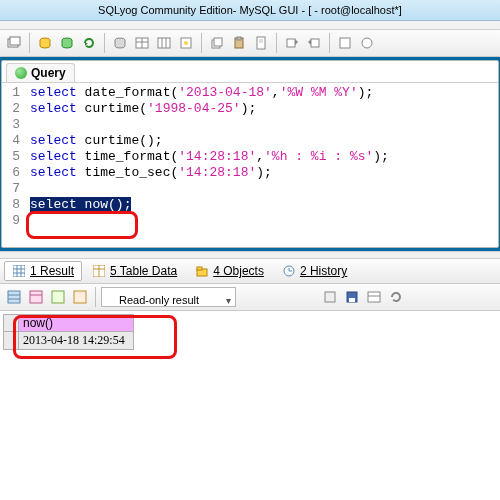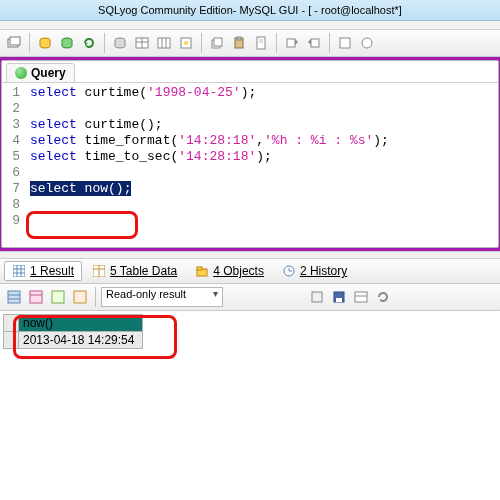--- a/index.html
+++ b/index.html
@@ -2,47 +2,47 @@
 <html><head>
 <meta charset="utf-8">
 <style>
 html,body{margin:0;padding:0;font-family:"Segoe UI",Tahoma,sans-serif;font-size:12px;background:#fff;width:500px;height:500px;overflow:hidden}
 .title-bar{background:linear-gradient(#d6ecf9,#bcdff4);height:20px;line-height:20px;text-align:center;color:#000;font-size:11px;border-bottom:1px solid #9cbad3}
 .menubar{height:8px;background:#f2f2f2;border-bottom:1px solid #d0d0d0}
 .toolbar{background:linear-gradient(#fcfcfc,#ececec);height:26px;display:flex;align-items:center;padding:0 4px;border-bottom:1px solid #c9c9c9;gap:2px}
 .tb-btn{width:18px;height:18px;display:flex;align-items:center;justify-content:center;border:1px solid transparent;border-radius:2px}
 .tb-btn svg{display:block}
 .tb-sep{width:1px;height:20px;background:#c0c0c0;margin:0 3px}
-.editor-area{background:#a21caf;padding:3px 1px}
+.editor-area{background:#0369a1;padding:3px 1px}
 .editor-card{background:#fff;border:1px solid #b7b7b7;border-radius:2px}
 .query-tab{display:inline-flex;align-items:center;gap:4px;padding:2px 8px;margin:2px 0 0 4px;background:#f7f7f7;border:1px solid #cfcfcf;border-bottom:none;border-radius:3px 3px 0 0;font-weight:bold}
 .tab-icon{width:12px;height:12px;border-radius:50%;background:radial-gradient(circle at 35% 35%,#9fe69f,#2aa62a)}
 .code-area{position:relative;font-family:"Courier New",monospace;font-size:13px;line-height:16px;padding:2px 0 2px 28px;height:160px;border-top:1px solid #cfcfcf}
 .gutter{position:absolute;left:0;top:2px;width:22px;text-align:right;color:#808080;font-family:"Courier New",monospace;font-size:13px;line-height:16px}
 .gutter div{padding-right:4px}
 .code-line{white-space:pre}
 .kw{color:#0000c8}
 .str{color:#d020a0}
 .hl{background:#0a246a;color:#fff}
 .hl .kw,.hl .str,.hl .pn{color:#fff}
 .callout{position:absolute;border:3px solid #e81212;border-radius:8px;pointer-events:none}
 .mid-sep{height:6px;background:#f0f0f0;border-top:1px solid #cfcfcf;border-bottom:1px solid #cfcfcf}
 .result-tabs{display:flex;align-items:center;height:24px;background:linear-gradient(#fdfdfd,#ebebeb);border-bottom:1px solid #c9c9c9;padding:0 4px;gap:2px}
 .rtab{display:flex;align-items:center;gap:4px;padding:2px 7px;border:1px solid transparent;border-radius:2px;color:#000}
 .rtab u{text-decoration:underline}
 .rtab.active{background:#fff;border-color:#b7b7b7}
 .rt-ico{width:14px;height:14px;display:flex;align-items:center;justify-content:center}
 .result-toolbar{display:flex;align-items:center;height:26px;background:linear-gradient(#fcfcfc,#ececec);border-bottom:1px solid #c9c9c9;padding:0 4px;gap:2px}
-.ro-select{height:18px;font-size:11px;border:1px solid #b7b7b7;background:#fff;padding:0 16px 0 4px;display:flex;align-items:flex-start;position:relative;min-width:100px}
+.ro-select{height:18px;font-size:11px;border:1px solid #b7b7b7;background:#fff;padding:0 16px 0 17px;display:flex;align-items:flex-end;position:relative;min-width:100px}
 .ro-select:after{content:"▾";position:absolute;right:4px;color:#555;font-size:10px}
 .grid-wrap{position:relative;padding:0;height:200px;background:#fff}
 .grid{border-collapse:collapse;margin:3px 0 0 3px;font-family:Tahoma,sans-serif;font-size:12px}
-.grid th,.grid td{border:1px solid #b0b0b0;padding:1px 8px 1px 4px;text-align:left;background:#0f766e;font-weight:normal}
+.grid th,.grid td{border:1px solid #b0b0b0;padding:1px 8px 1px 4px;text-align:left;background:#f0abfc;font-weight:normal}
 .grid th.rowhdr,.grid td.rowhdr{width:14px;background:#eaeaea;padding:0}
-.grid td.val{background:#eaeaea;font-family:Liberation Sans, sans-serif;font-size:12px}
+.grid td.val{background:#eaeaea;font-family:Liberation Serif, serif;font-size:12px}
 </style>
 </head>
 <body>
 
 <div class="title-bar">
   <span>SQLyog Community Edition- MySQL GUI - [ - root@localhost*]</span>
 </div>
 <div class="menubar"></div>
 
 <div class="toolbar">
@@ -156,20 +156,21 @@
           <div>2</div>
           <div>3</div>
           <div>4</div>
           <div>5</div>
           <div>6</div>
           <div>7</div>
           <div>8</div>
           <div>9</div>
         </div>
       <div class="callout" style="left:24px;top:128px;width:106px;height:22px"></div>
+        <div class="code-line"><span class="kw">select</span><span> date_format(</span><span class="str">'2013-04-18'</span><span>,</span><span class="str">'%W %M %Y'</span><span>);</span></div>
         <div class="code-line"><span class="kw">select</span><span> curtime(</span><span class="str">'1998-04-25'</span><span>);</span></div>
         <div class="code-line">&nbsp;</div>
         <div class="code-line"><span class="kw">select</span><span> curtime</span><span>();</span></div>
         <div class="code-line"><span class="kw">select</span><span> time_format(</span><span class="str">'14:28:18'</span><span>,</span><span class="str">'%h : %i : %s'</span><span>);</span></div>
         <div class="code-line"><span class="kw">select</span><span> time_to_sec(</span><span class="str">'14:28:18'</span><span>);</span></div>
         <div class="code-line">&nbsp;</div>
         <div class="code-line "><span class="hl"><span class="kw">select</span><span> now</span><span>();</span></span></div>
       </div>
   </div>
 </div>

